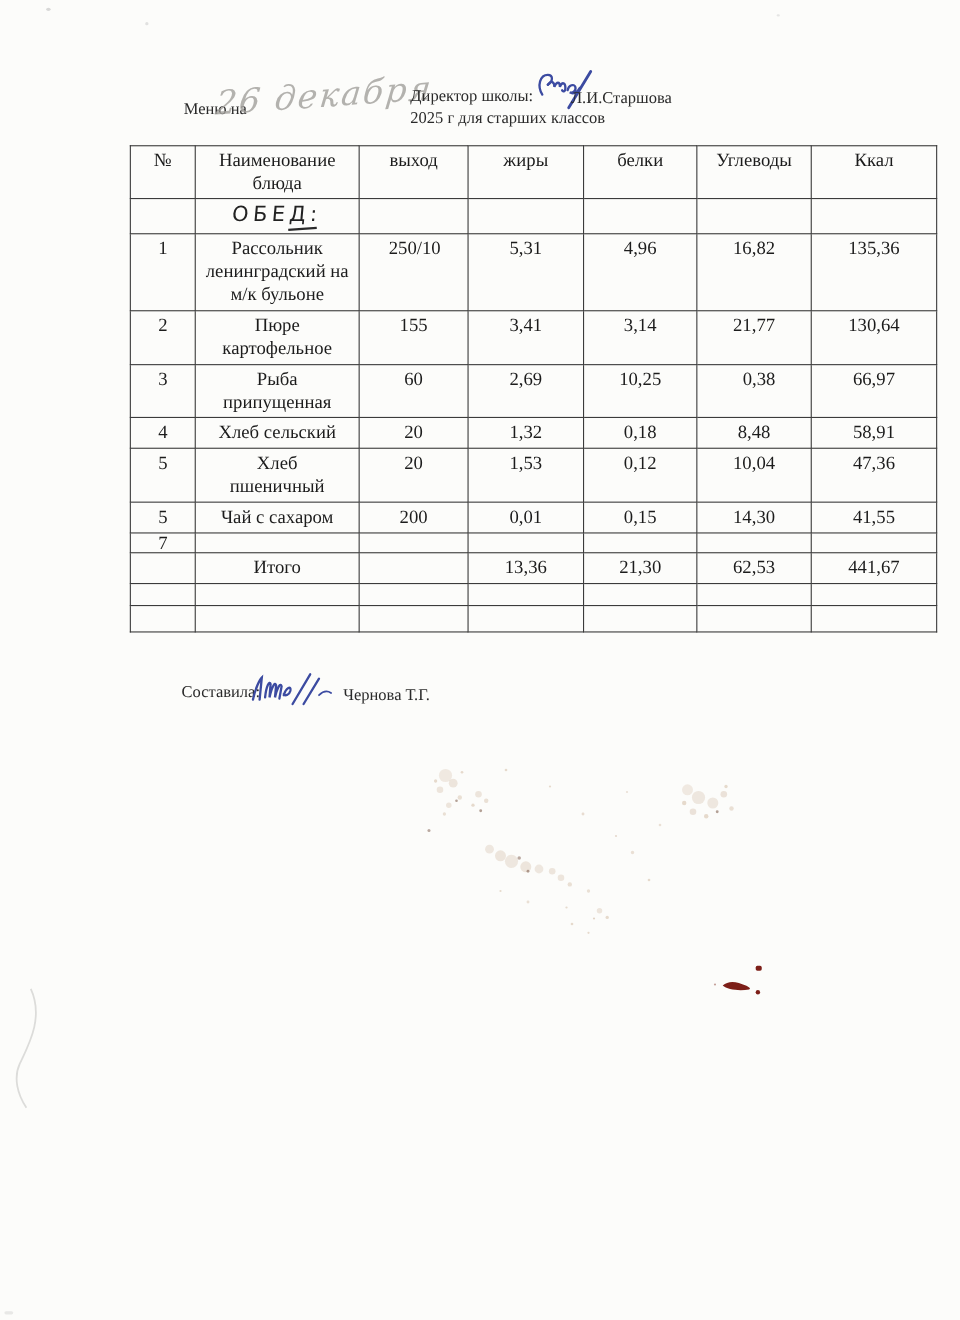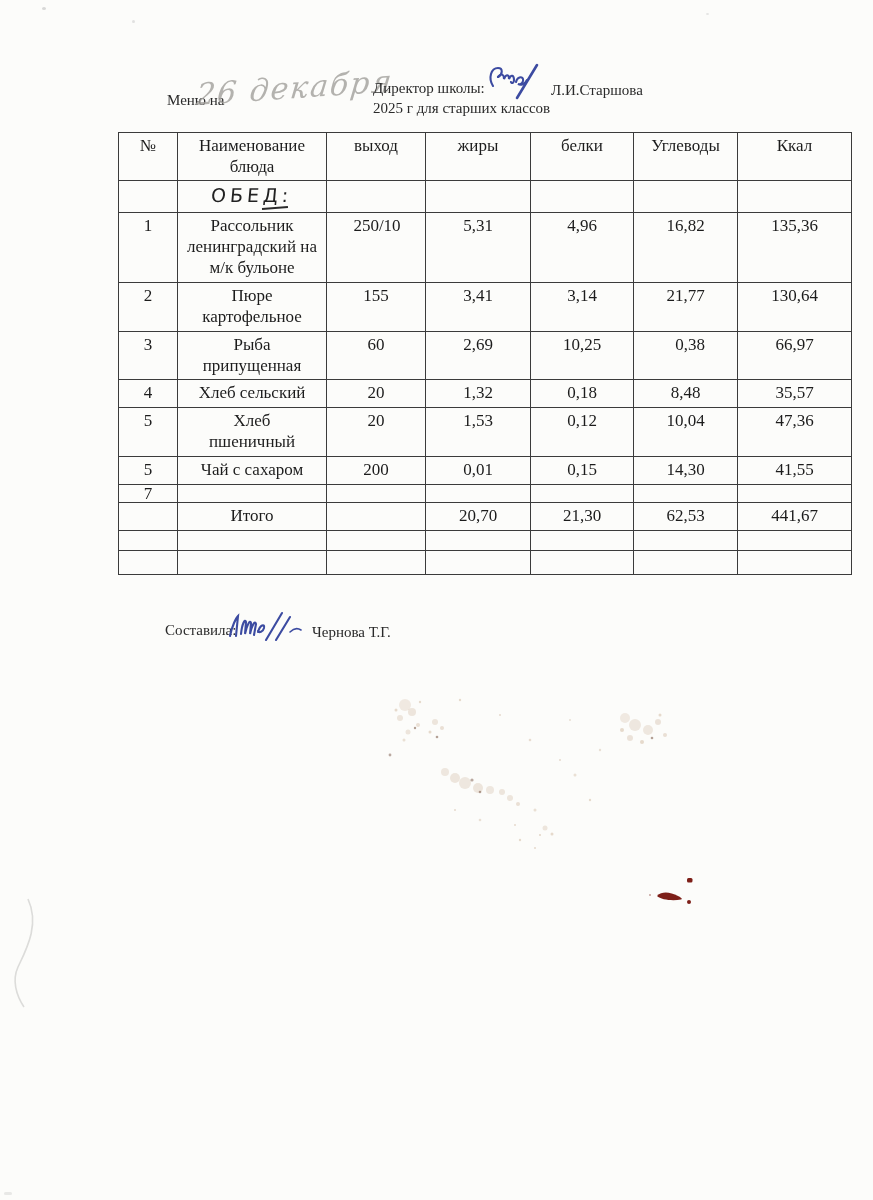--- a/index.html
+++ b/index.html
@@ -7,21 +7,21 @@
   body { width:873px; height:1200px; font-family:"Liberation Serif", serif; color:#1c1c1c; position:relative; overflow:hidden; }
   .page { position:absolute; inset:0; background:#fcfcfa; }
 
   
   .hdr-text { position:absolute; font-size:15px; color:#2a2a2a; white-space:nowrap; }
   .menu-label      { left:167px; top:92px; }
   .menu-date       { left:196px; top:70px; font-family:"DejaVu Serif", serif; font-style:italic;
                      font-size:30px; color:#a2a09c; letter-spacing:2px; opacity:.8;
                      transform:rotate(-4deg) skewX(-10deg); }
   .director-label  { left:373px; top:80px; }
-  .director-name   { left:551px; top:82px;text-align:center; }
+  .director-name   { left:519px; top:82px;text-align:center; }
   .year-line       { left:373px; top:100px; }
   .sig-director    { position:absolute; left:483px; top:62px; }
   .sig-composed    { position:absolute; left:224px; top:608px; }
 
   
   table.menu { position:absolute; left:118px; top:132px; width:733px;
                border-collapse:collapse; table-layout:fixed; }
   .menu td, .menu th { border:1.5px solid #3b3b3b; font-weight:normal; font-size:17px;
                line-height:1.22; vertical-align:top; text-align:center; padding:3px 5px; overflow:hidden; }
   .menu th { font-size:17px; }
@@ -141,21 +141,21 @@
         <td class="ta-l pl-s">66,97</td>
       </tr>
 
       <tr style="height:23px">
         <td>4</td>
         <td class="name-center">Хлеб сельский</td>
         <td>20</td>
         <td>1,32</td>
         <td>0,18</td>
         <td>8,48</td>
-        <td class="ta-r pr-s">35,57</td>
+        <td class="ta-r pr-s">58,91</td>
       </tr>
 
       <tr style="height:45px">
         <td>5</td>
         <td class="name-center">
           <span class="narrow-wrap">Хлеб пшеничный</span>
         </td>
         <td>20</td>
         <td>1,53</td>
         <td>0,12</td>
@@ -180,21 +180,21 @@
         <td></td>
           <td></td>
         <td></td>
           <td></td>
       </tr>
 
       <tr style="height:28px">
         <td></td>
         <td>Итого</td>
         <td></td>
-        <td class="ta-r pr-m">20,70</td>
+        <td class="ta-r pr-m">13,36</td>
         <td class="ta-r pr-m">21,30</td>
         <td>62,53</td>
         <td class="ta-r pr-s">441,67</td>
       </tr>
 
       <tr style="height:20px">
         <td></td>
           <td></td>
         <td></td>
           <td></td>

